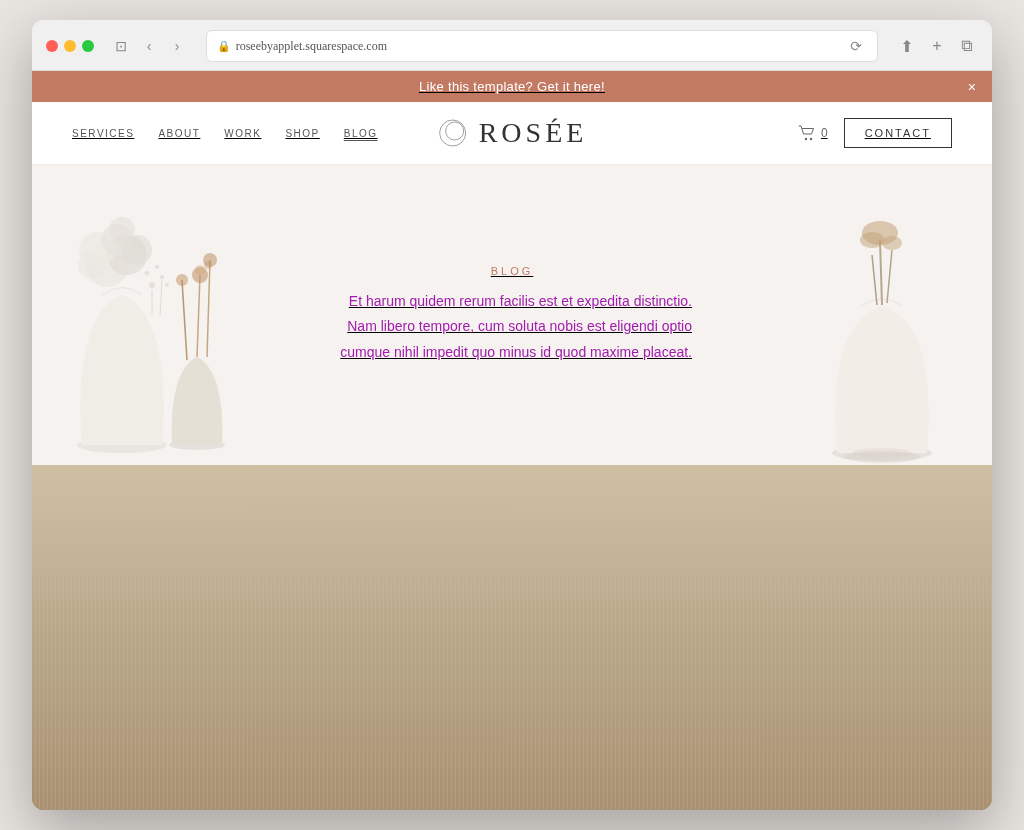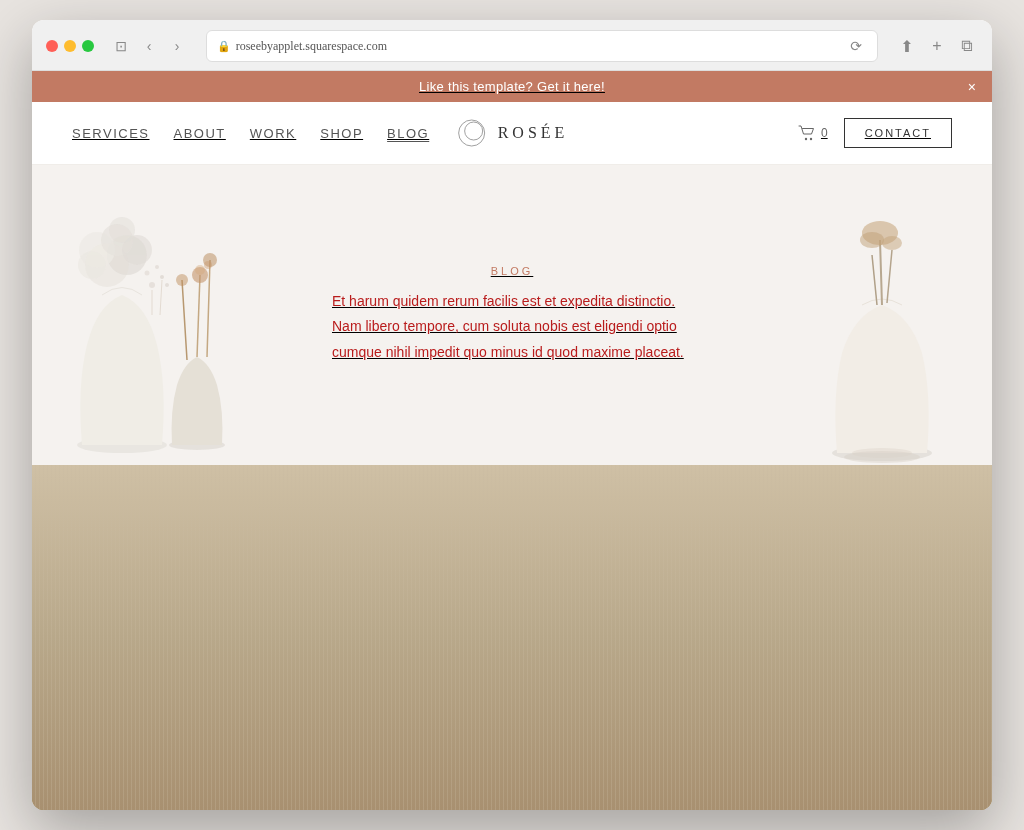--- a/index.html
+++ b/index.html
@@ -154,21 +154,21 @@
       position: relative;
     }
 
     .nav-left {
       display: flex;
       gap: 24px;
       align-items: center;
     }
 
     .nav-item {
-      font-size: 13px;
+      font-size: 10px;
       letter-spacing: 1.5px;
       color: #555;
       text-transform: uppercase;
       cursor: pointer;
       font-family: 'Helvetica Neue', Arial, sans-serif;
       font-weight: 400;
     }
 
     .nav-item.active {
       text-decoration: underline;
@@ -183,21 +183,21 @@
       align-items: center;
       gap: 10px;
     }
 
     .logo-circle {
       width: 32px;
       height: 32px;
     }
 
     .logo-text {
-      font-size: 16px;
+      font-size: 28px;
       letter-spacing: 4px;
       color: #333;
       font-family: Georgia, serif;
       font-weight: 300;
     }
 
     .nav-right {
       margin-left: auto;
       display: flex;
       align-items: center;
@@ -284,23 +284,23 @@
       font-size: 36px;
       color: #2c2c2c;
       font-weight: 400;
       margin-bottom: 20px;
       font-family: Georgia, 'Times New Roman', serif;
       letter-spacing: 0.5px;
     }
 
     .hero-text {
       font-size: 14px;
-      color: #b91c1c;
+      color: #a21caf;
       line-height: 1.8;
-      text-align: left;
+      text-align: right;
       font-family: 'Helvetica Neue', Arial, sans-serif;
       font-weight: 300;
     }
 
     
     .blog-image-section {
       flex: 1;
       background: #c4b49a;
       position: relative;
       overflow: hidden;

